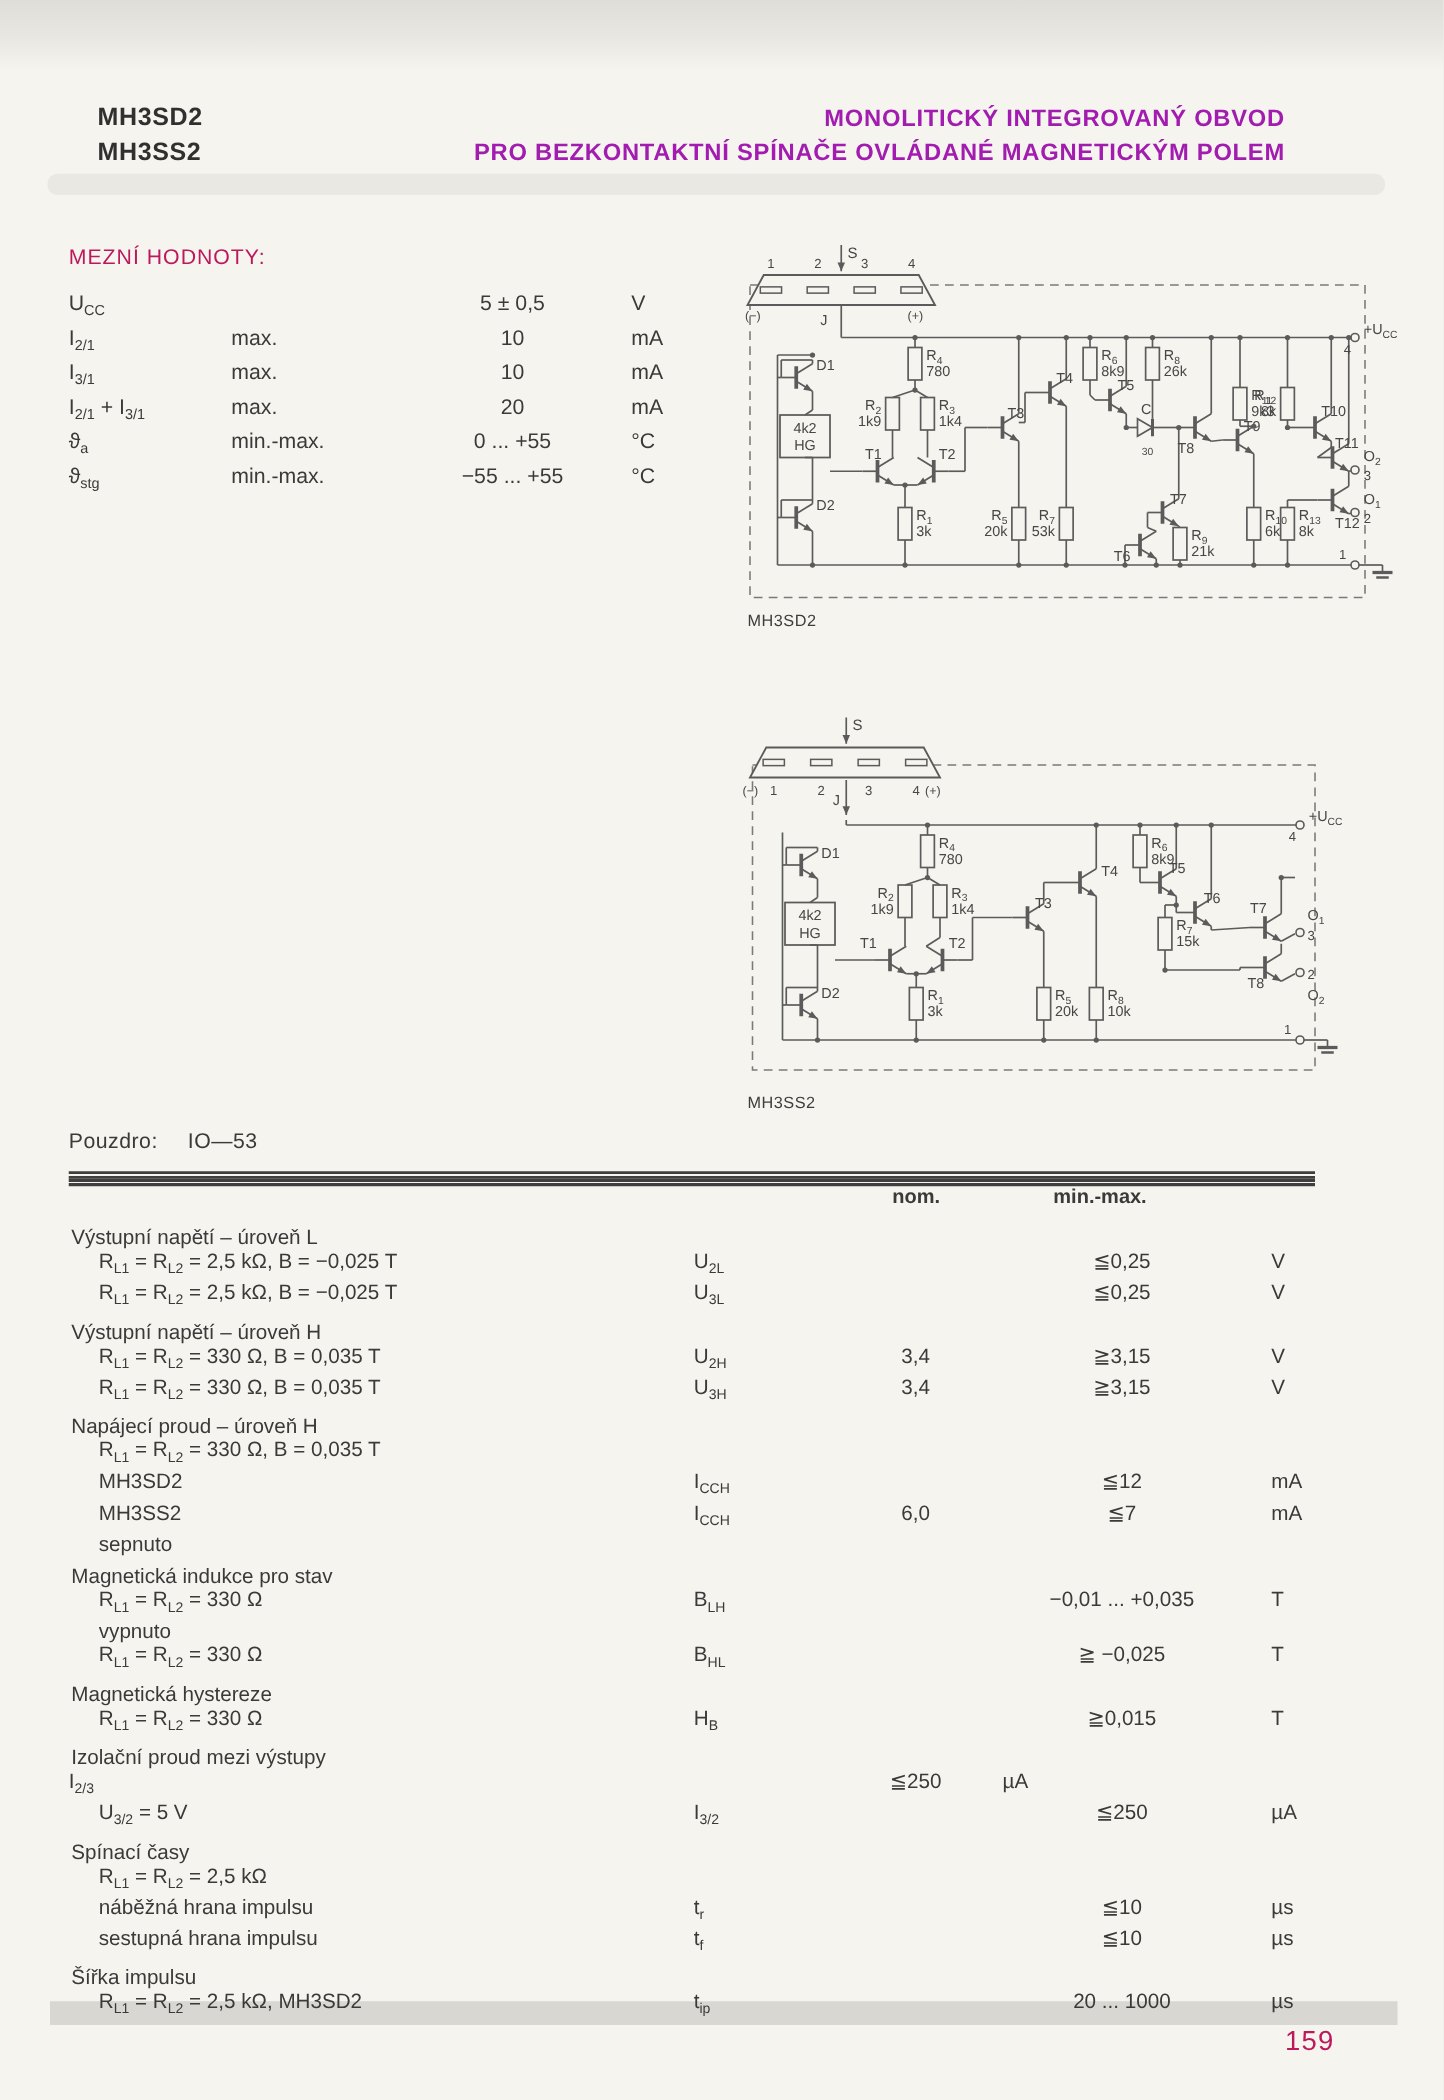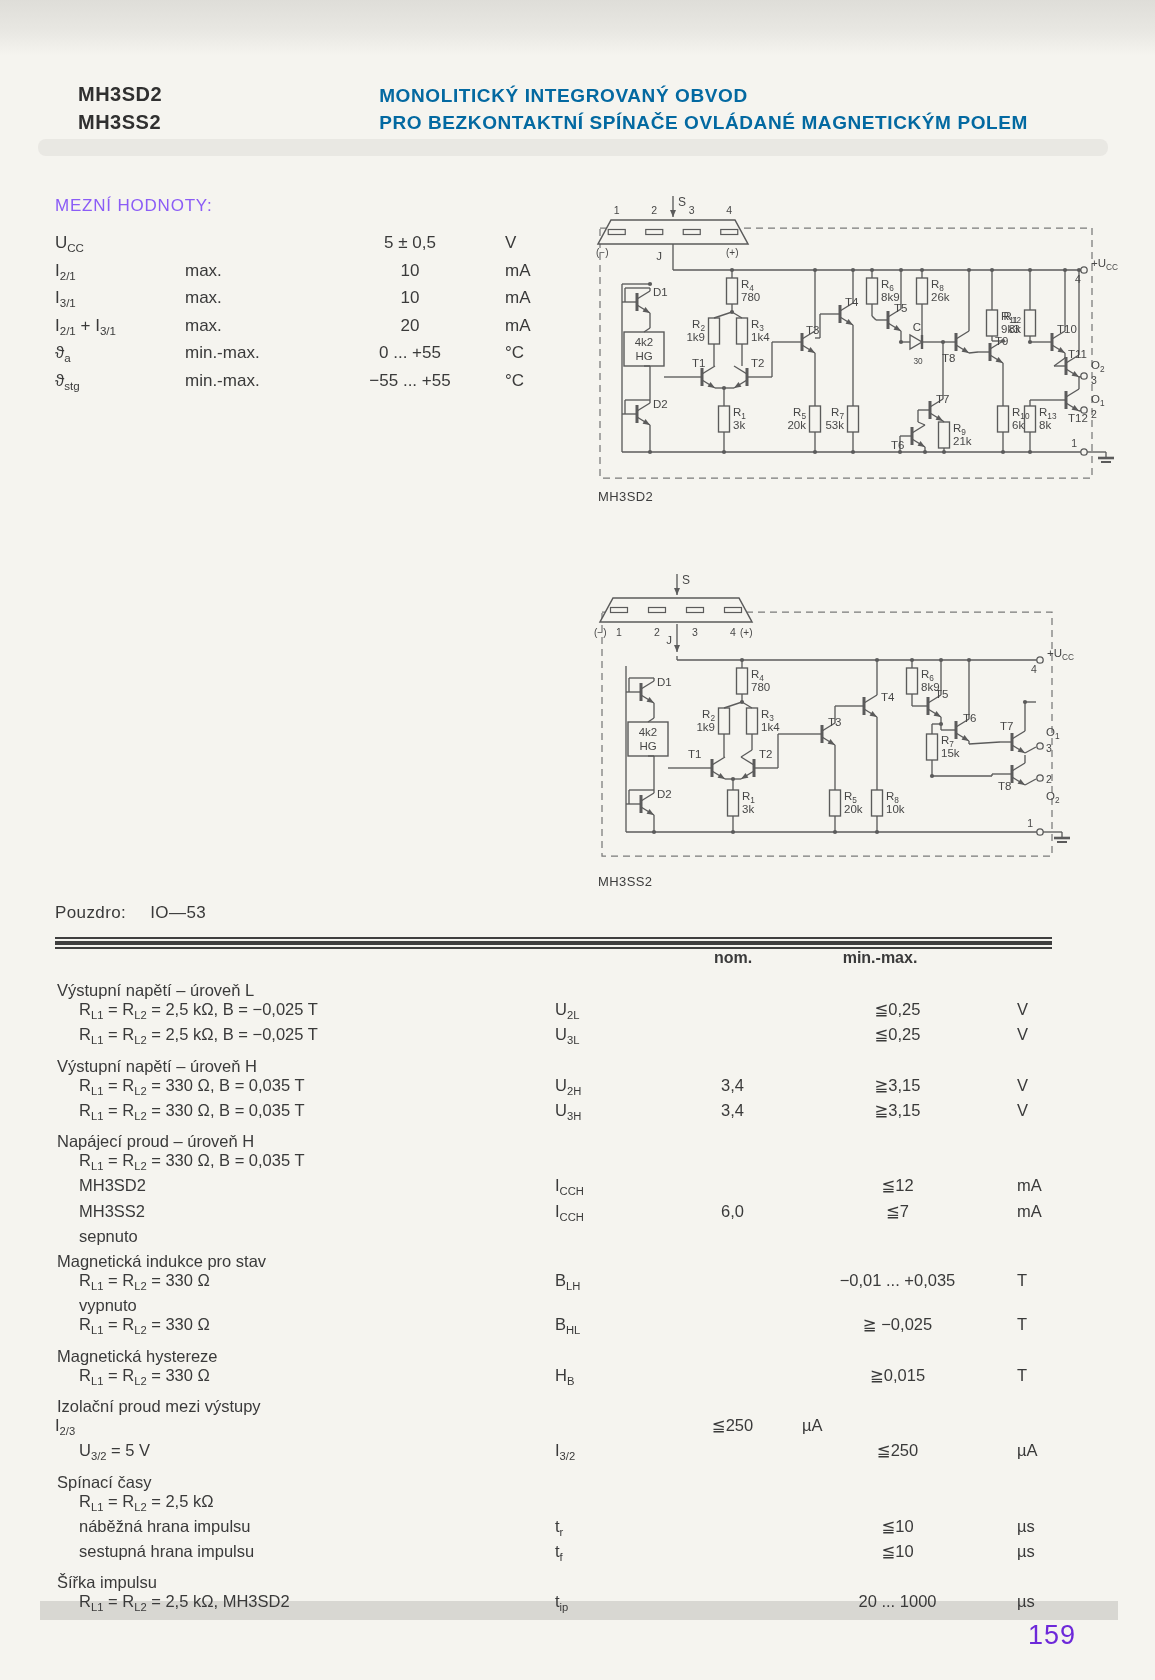--- a/index.html
+++ b/index.html
@@ -5,24 +5,24 @@
   html,body{margin:0;padding:0;background:#e9e8e4;}
   .page{position:relative;width:1155px;height:1680px;background:#f5f4ef;
         font-family:"Liberation Sans",sans-serif;color:#3a3a3a;overflow:hidden;}
   .band{position:absolute;pointer-events:none;}
   .band.top{left:0;top:0;width:1155px;height:56px;
     background:linear-gradient(180deg,#d7d6d1 0%,#e4e3de 55%,rgba(245,244,239,0) 100%);opacity:.75;}
   .band.mid{left:38px;top:139px;width:1070px;height:17px;background:#dddcd7;opacity:.5;border-radius:8px;}
   .band.bot{left:40px;top:1601px;width:1078px;height:19px;background:#d2d1cc;opacity:.85;}
   .hdr-parts{position:absolute;left:78px;top:80px;font-size:20px;font-weight:bold;color:#303030;
     line-height:28px;letter-spacing:.5px;}
-  .hdr-title{position:absolute;right:127px;top:82px;font-size:19px;font-weight:bold;
-    color:#0369a1;line-height:27px;letter-spacing:.6px;}
+  .hdr-title{position:absolute;right:127px;top:82px;text-align:right;font-size:19px;font-weight:bold;
+    color:#a21caf;line-height:27px;letter-spacing:.6px;}
   .limits{position:absolute;left:55px;top:196px;width:540px;font-size:17px;}
-  .limits-h{font-size:17px;letter-spacing:.8px;margin-bottom:17px;color:#8b5cf6;}
+  .limits-h{font-size:17px;letter-spacing:.8px;margin-bottom:17px;color:#be185d;}
   .lrow{display:grid;grid-template-columns:130px 130px 190px 1fr;height:27.5px;align-items:baseline;}
   .lrow .val{text-align:center;}
   sub{font-size:.68em;}
   .pouzdro{position:absolute;left:55px;top:903px;font-size:17px;letter-spacing:.4px;}
   .pouzdro .v{margin-left:24px;}
   .sch{position:absolute;}
   .sch-cap{position:absolute;font-size:13px;color:#3d3d3d;letter-spacing:.4px;}
   .chars{position:absolute;left:55px;top:937px;width:997px;}
   .rule{height:6px;background:linear-gradient(#3f3f3f 0 2.4px,rgba(0,0,0,0) 2.4px 3.6px,#3f3f3f 3.6px 6px);}
   .ct-title{font-size:17px;padding:9px 0 9px 2px;letter-spacing:.3px;}
@@ -30,21 +30,21 @@
   .ct-cols .nom{position:absolute;left:648px;width:60px;text-align:center;}
   .ct-cols .mm{position:absolute;left:775px;width:100px;text-align:center;}
   .crow{display:grid;grid-template-columns:500px 120px 115px 215px 1fr;line-height:19px;
         font-size:16.5px;align-items:baseline;}
   .crow.group{margin-top:6px;}
   .crow .cond{padding-left:24px;}
   .crow.group .cond{padding-left:2px;}
   .crow .nom{text-align:center;}
   .crow .mm{text-align:center;}
   .crow .unit{padding-left:12px;}
-  .pageno{position:absolute;left:1028px;top:1620px;font-size:27px;color:#6d28d9;letter-spacing:1px;}
+  .pageno{position:absolute;left:1028px;top:1620px;font-size:22px;color:#be185d;letter-spacing:1px;}
   svg text{fill:#474747;}
 </style>
 </head>
 <body>
 
 <div class="page">
 
   <div class="band top"></div>
   <div class="band mid"></div>
   <div class="band bot"></div>

